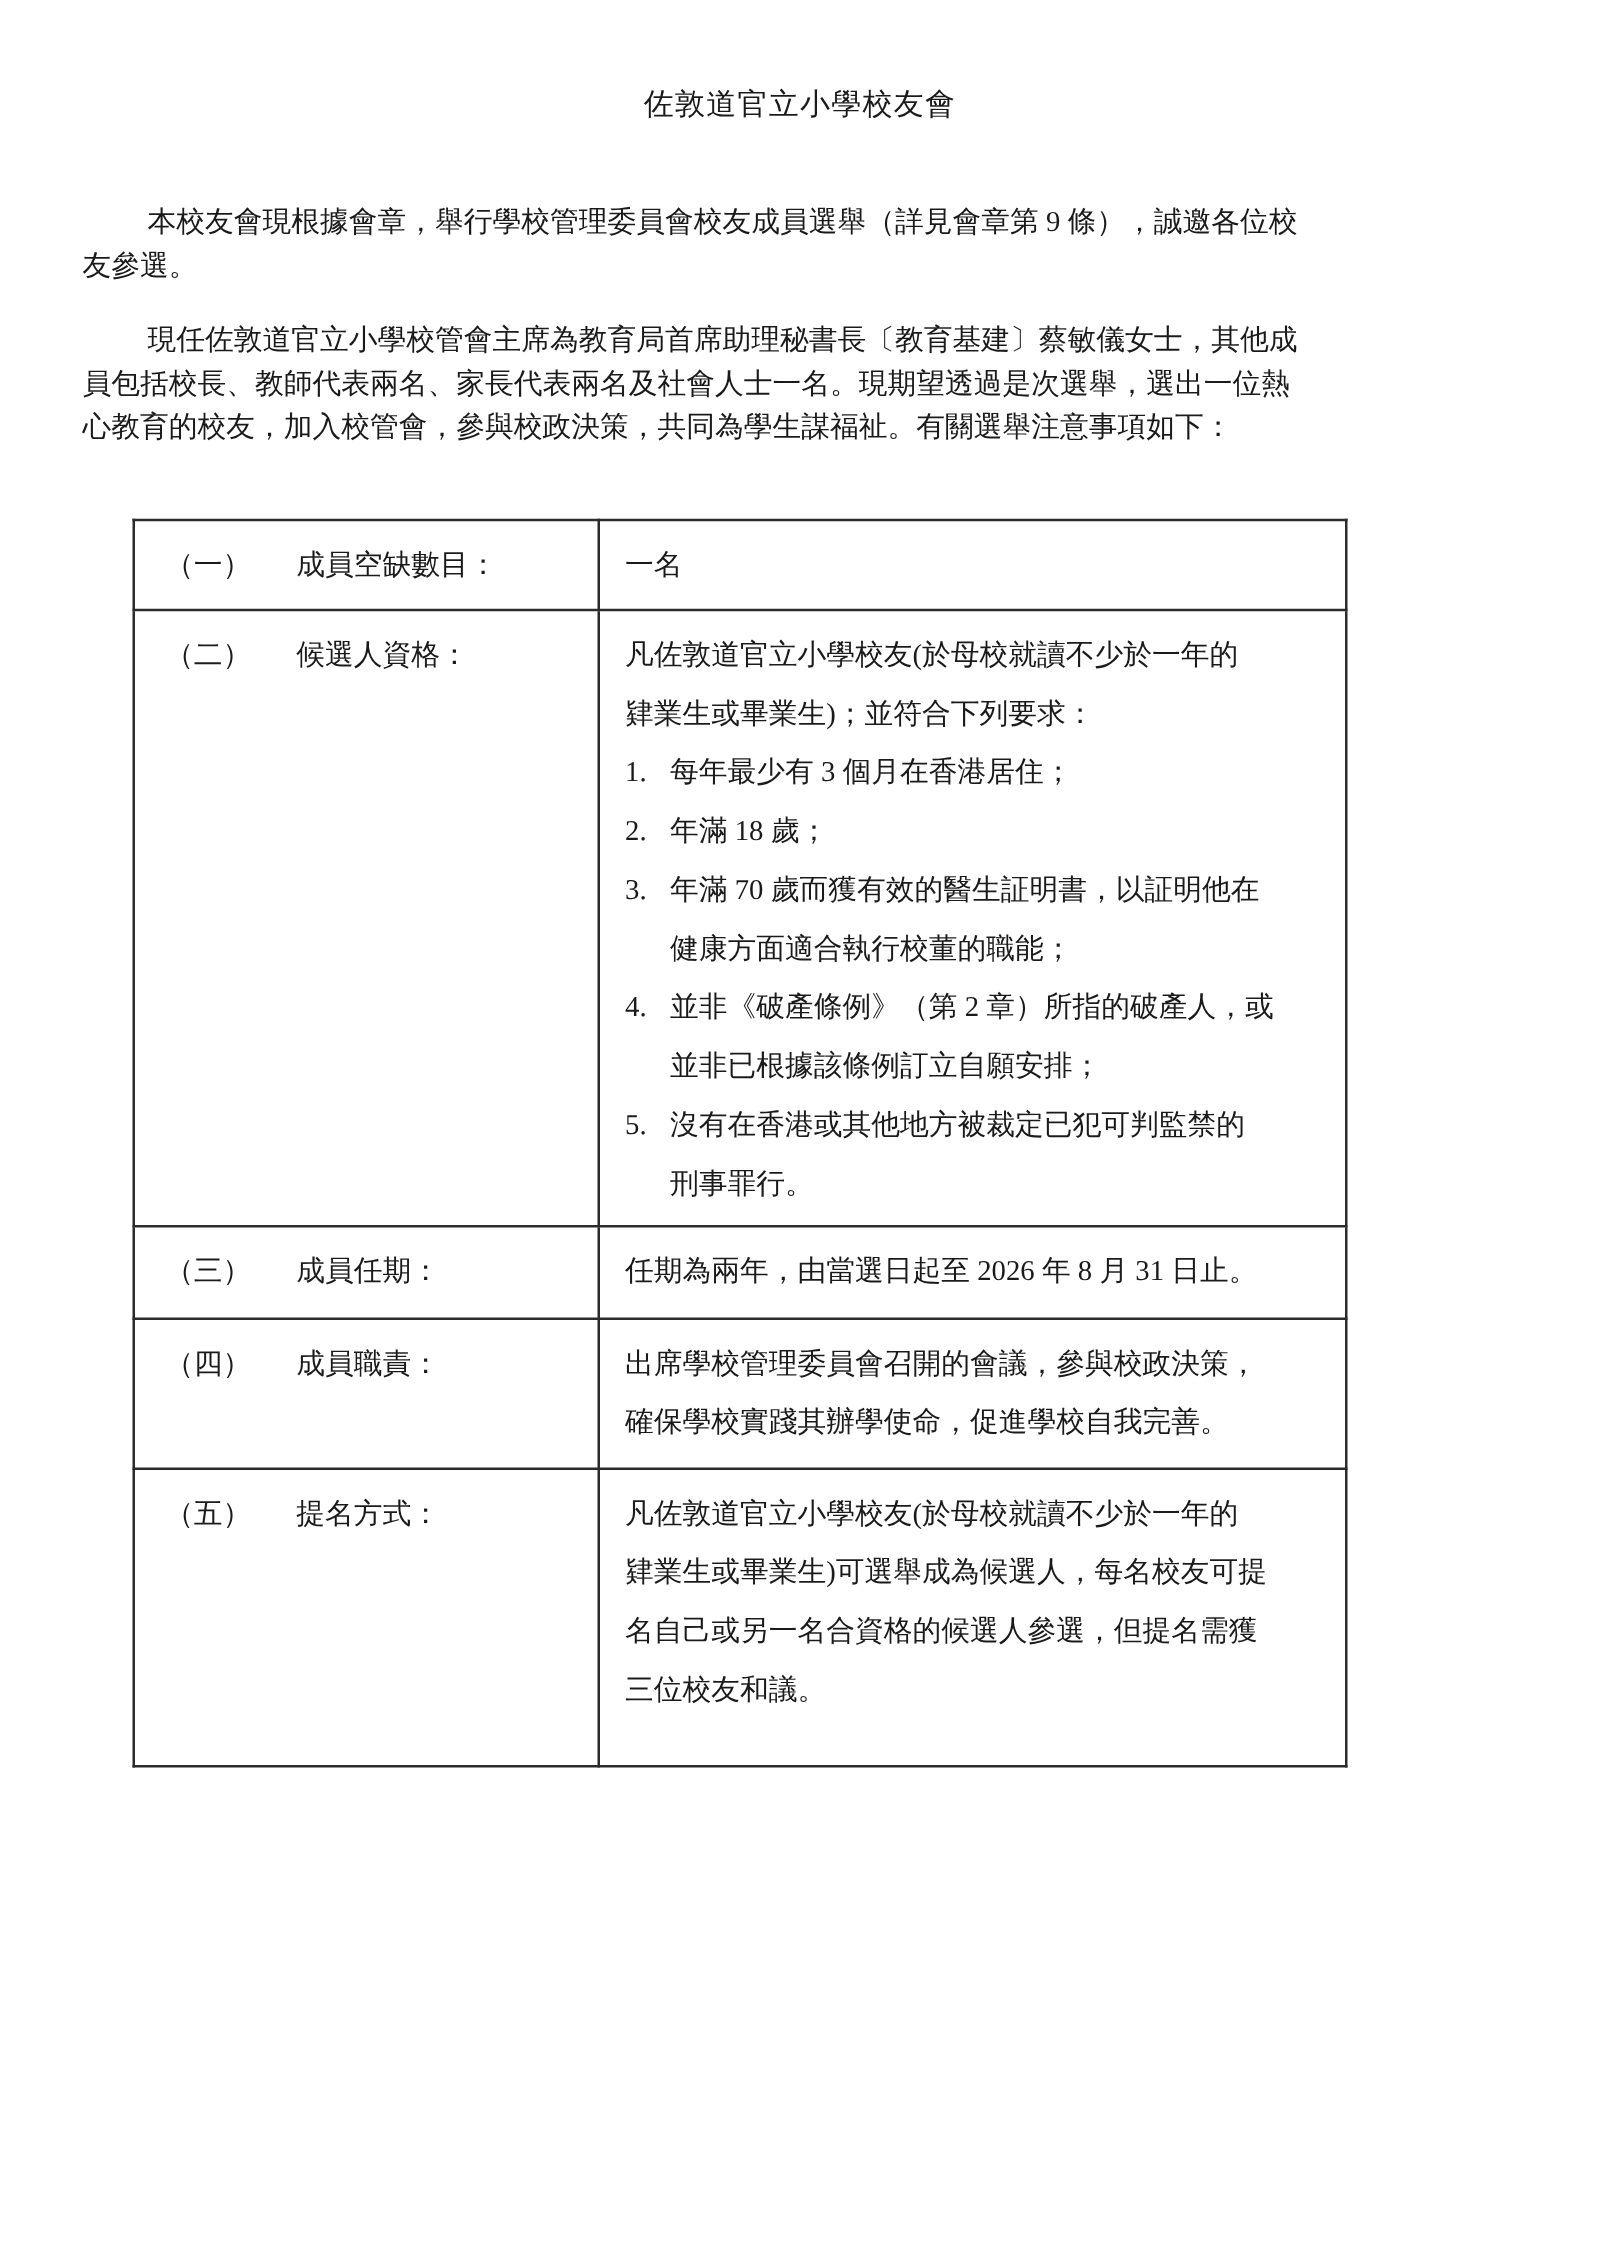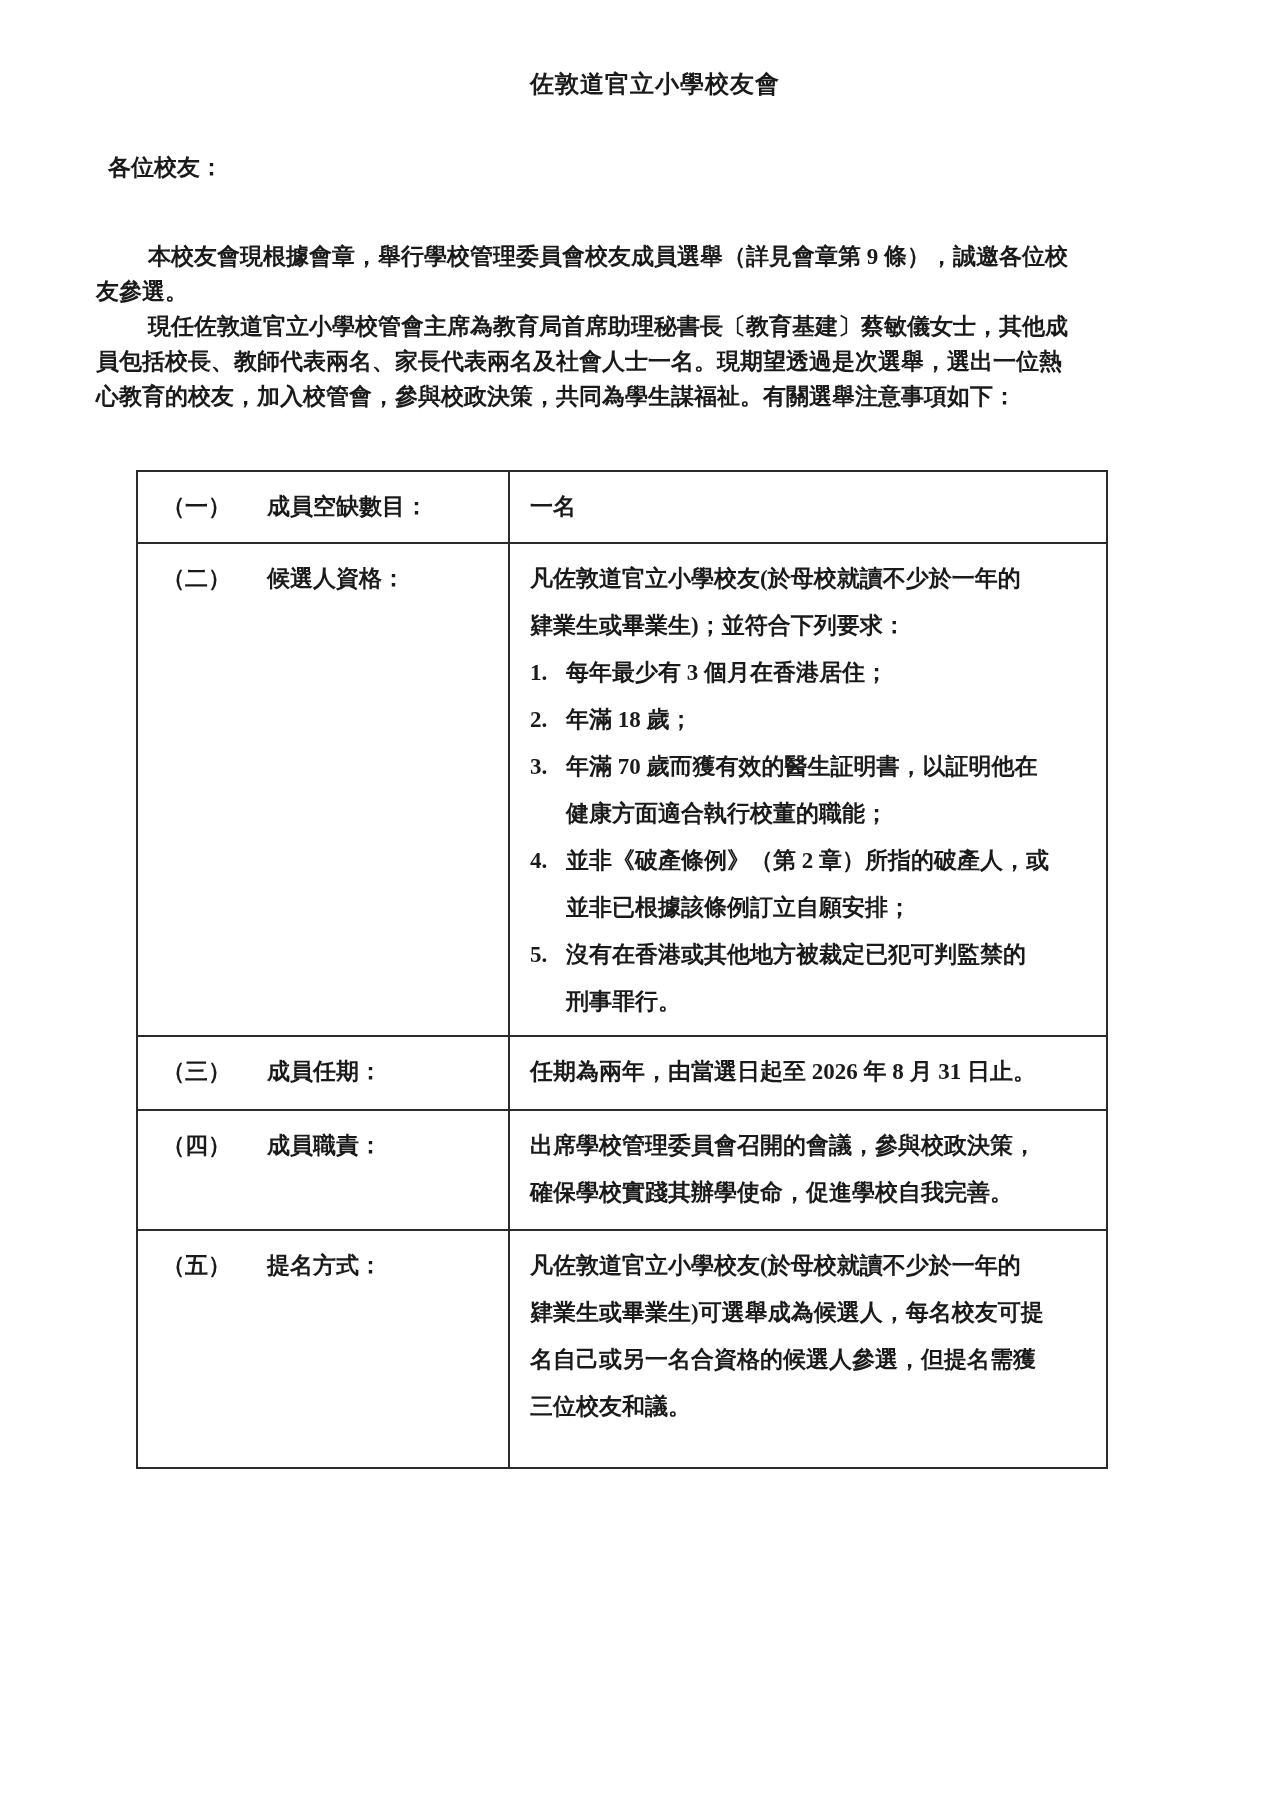--- a/index.html
+++ b/index.html
@@ -8,22 +8,21 @@
     position: relative;
     width: 1280px;
     height: 1810px;
     margin: 0 auto;
     background: #ffffff;
     color: #1a1a1a;
     font-family: "Liberation Serif", "DejaVu Serif", serif;
     overflow: hidden;
   }
   .content {
-    padding: 64px 78px 0 108px;
-    font-weight: bold;
+    padding: 64px 78px 0 78px;
   }
   .doc-header { text-align: center; }
   .title-line {
     font-size: 24px;
     line-height: 40px;
     letter-spacing: 1px;
   }
   .salutation {
     margin-top: 48px;
     font-size: 23px;
@@ -33,20 +32,21 @@
     text-align: center;
     font-size: 23px;
     letter-spacing: 1px;
   }
   .subject-heading span {
     text-decoration: underline;
     text-decoration-thickness: 2px;
     text-underline-offset: 7px;
   }
   .body-paragraph {
+    margin-top: 24px;
     font-size: 23px;
     line-height: 35px;
     text-indent: 52px;
     white-space: pre-line;
     margin-left: -12px; 
   }
   .body-paragraph.first { margin-top: 56px; }
   .notice-table {
     margin-top: 56px;
     margin-left: 28px;
@@ -84,21 +84,20 @@
 </head>
 <body>
 
 <div class="page">
   <div class="content">
 
     <div class="doc-header">
       <div class="title-line">佐敦道官立小學校友會</div>
     </div>
 
-    <div class="salutation">各位校友：</div>
 
 
     <div class="body-paragraph first">本校友會現根據會章，舉行學校管理委員會校友成員選舉（詳見會章第 9 條），誠邀各位校
 友參選。</div>
     <div class="body-paragraph">現任佐敦道官立小學校管會主席為教育局首席助理秘書長〔教育基建〕蔡敏儀女士，其他成
 員包括校長、教師代表兩名、家長代表兩名及社會人士一名。現期望透過是次選舉，選出一位熱
 心教育的校友，加入校管會，參與校政決策，共同為學生謀福祉。有關選舉注意事項如下：</div>
 
     <table class="notice-table">
       <tbody>

